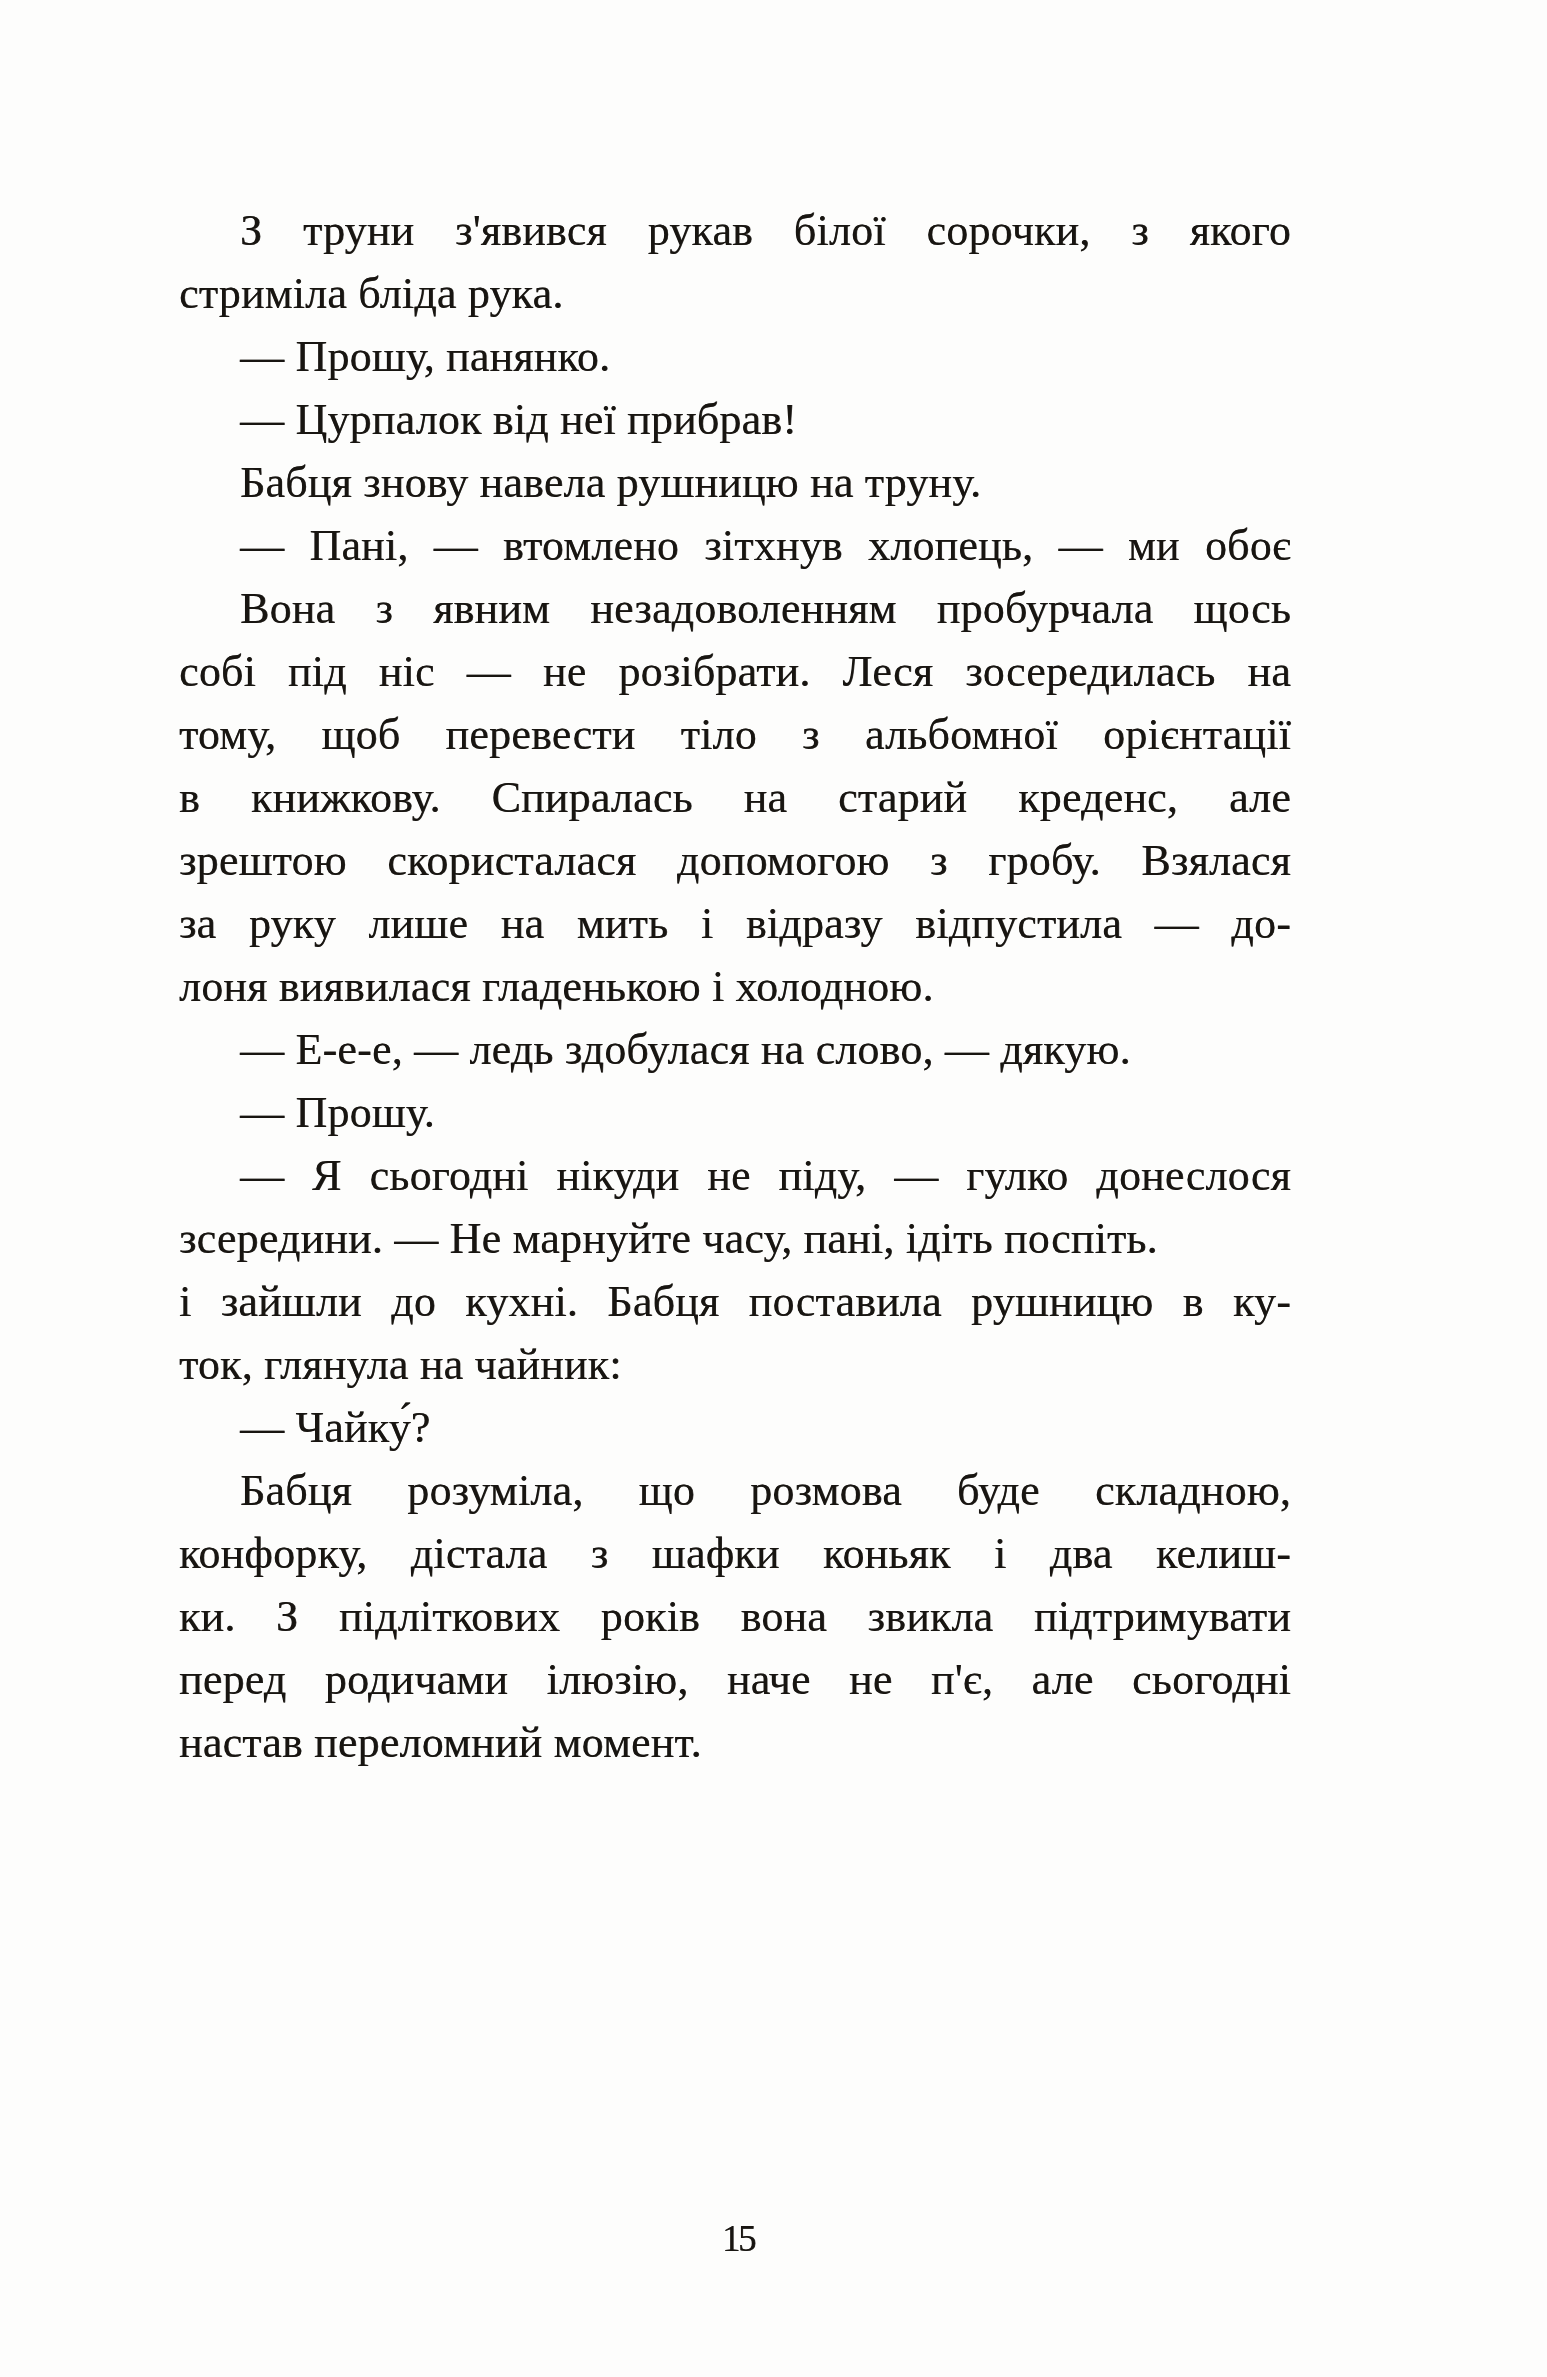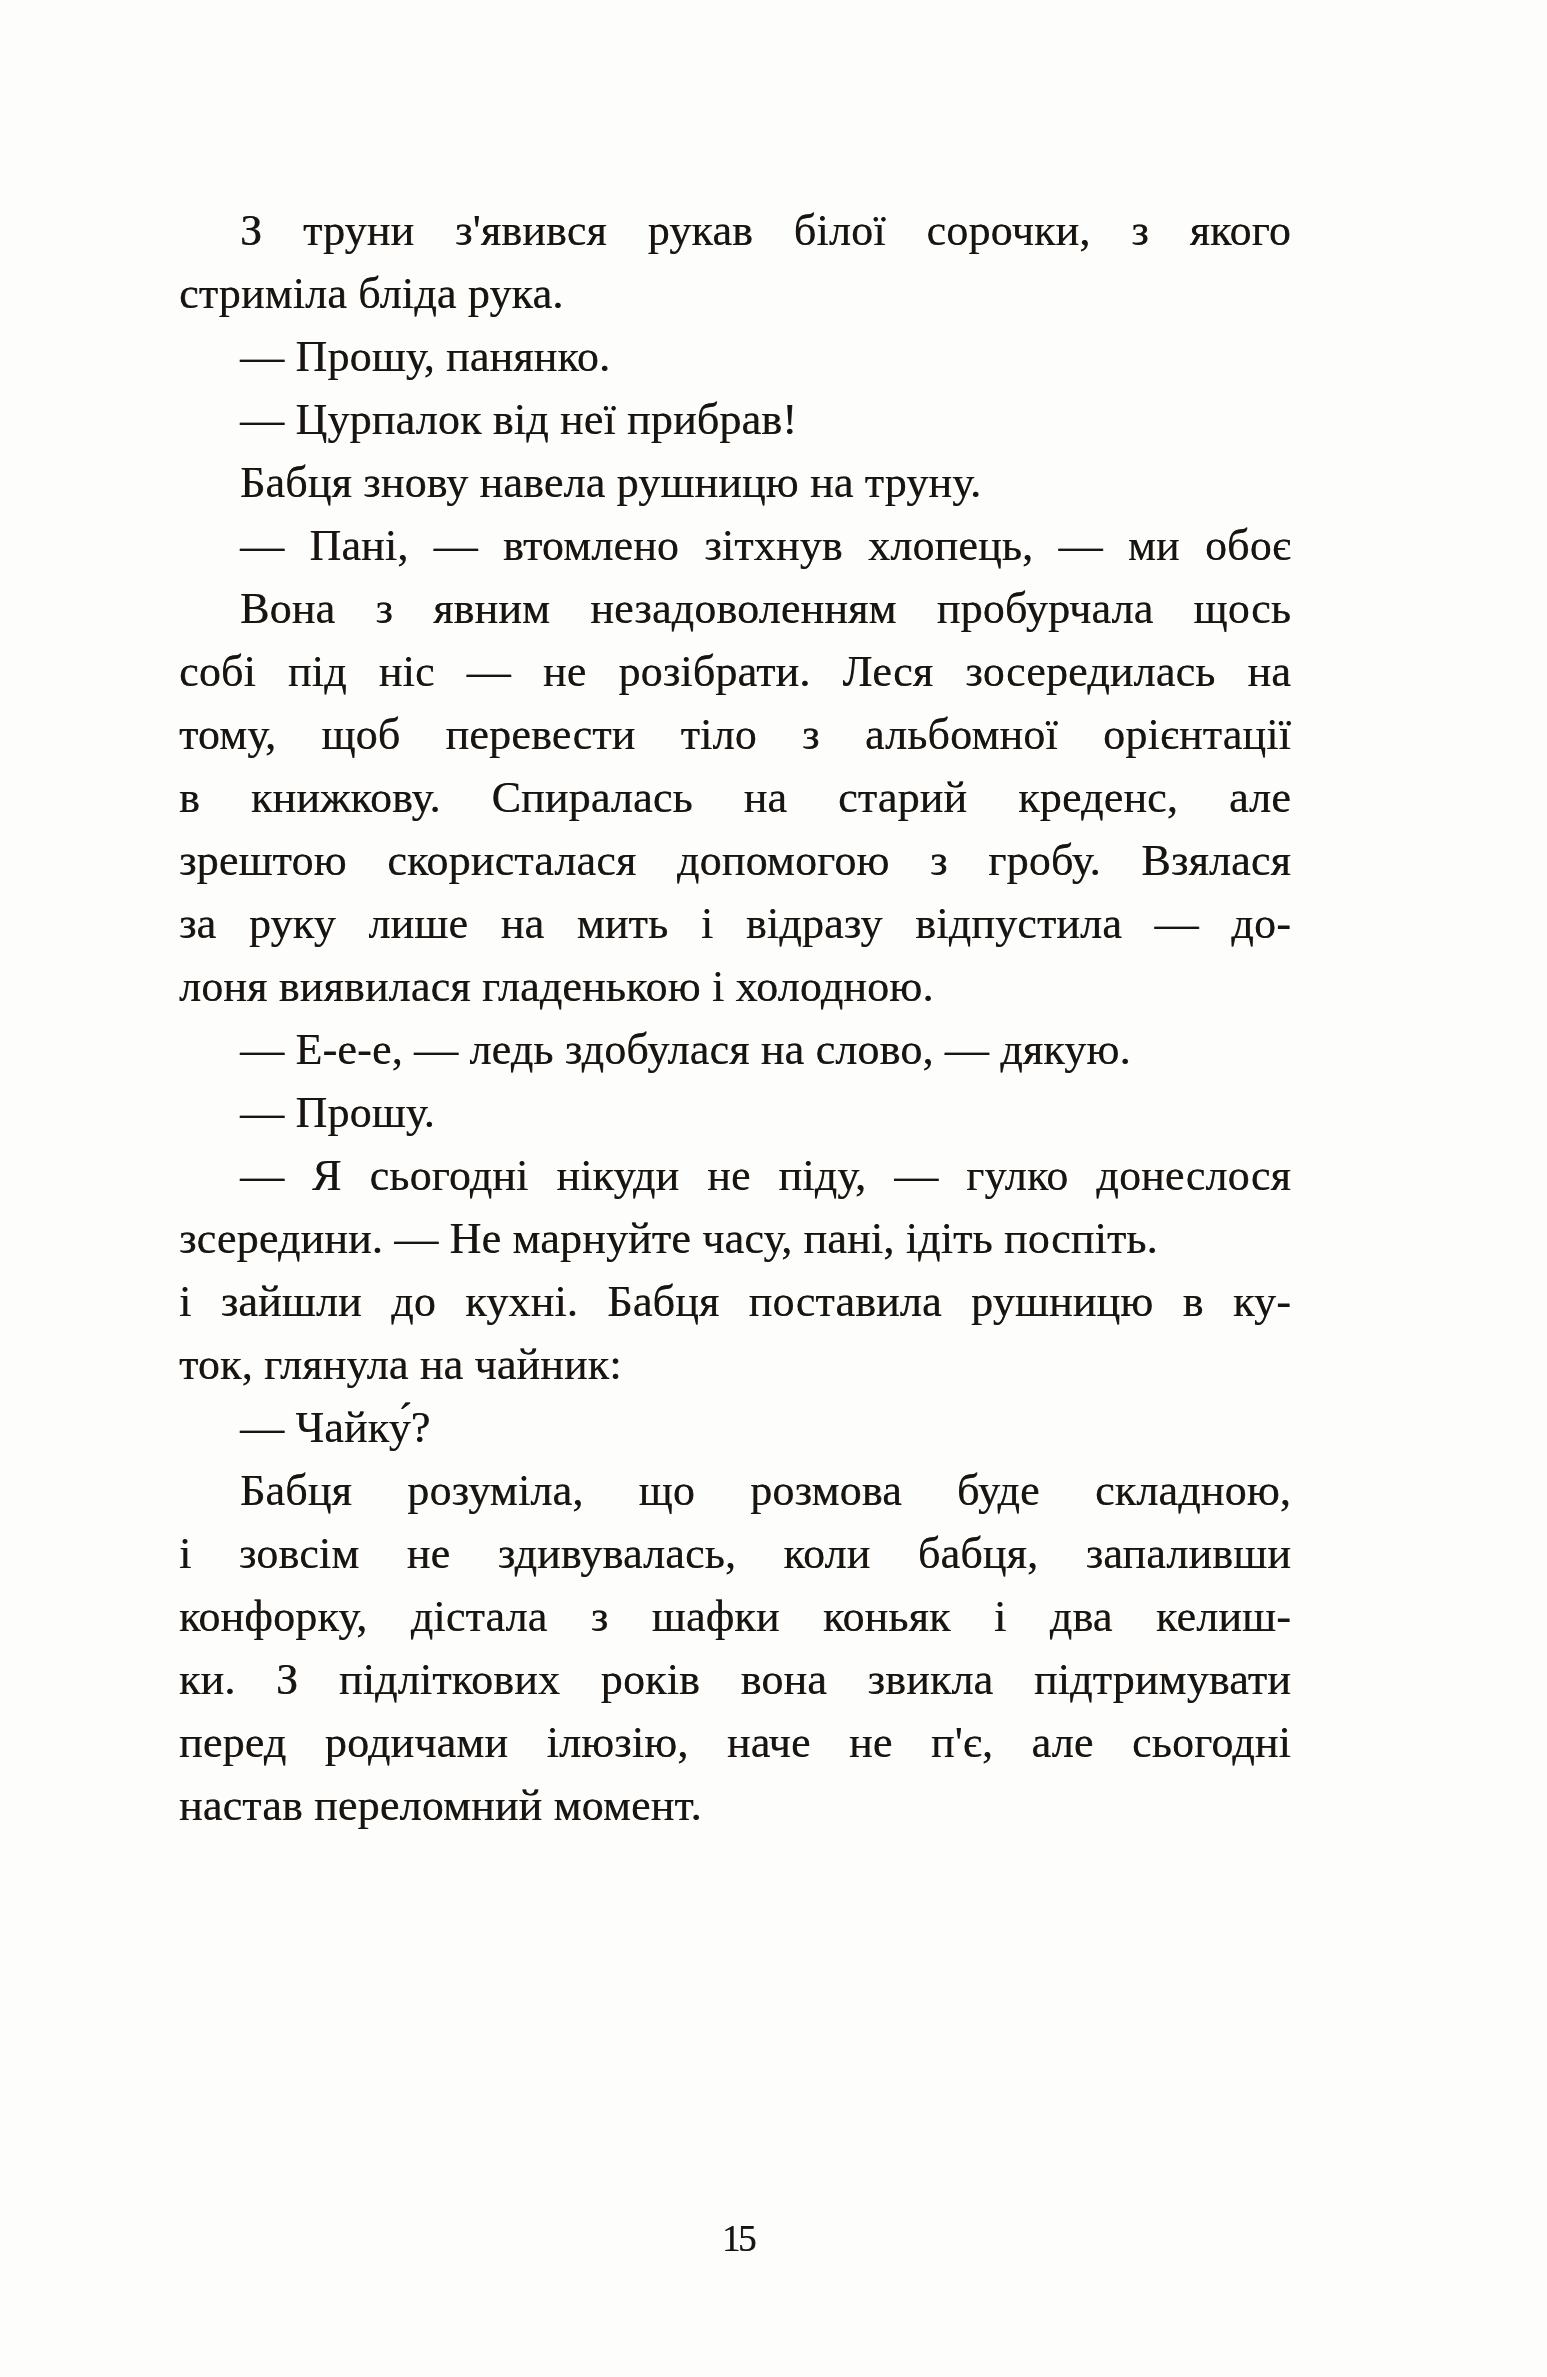--- a/index.html
+++ b/index.html
@@ -73,21 +73,20 @@
       <div class="line">за руку лише на мить і відразу відпустила — до-</div>
       <div class="line last">лоня виявилася гладенькою і холодною.</div>
       <div class="line first last">— Е-е-е, — ледь здобулася на слово, — дякую.</div>
       <div class="line first last">— Прошу.</div>
       <div class="line first">— Я сьогодні нікуди не піду, — гулко донеслося</div>
       <div class="line last">зсередини. — Не марнуйте часу, пані, ідіть поспіть.</div>
       <div class="line">і зайшли до кухні. Бабця поставила рушницю в ку-</div>
       <div class="line last">ток, глянула на чайник:</div>
       <div class="line first last">— Чайку́?</div>
       <div class="line first">Бабця розуміла, що розмова буде складною,</div>
-      <div class="line">і зовсім не здивувалась, коли бабця, запаливши</div>
       <div class="line">конфорку, дістала з шафки коньяк і два келиш-</div>
       <div class="line">ки. З підліткових років вона звикла підтримувати</div>
       <div class="line">перед родичами ілюзію, наче не п'є, але сьогодні</div>
       <div class="line last">настав переломний момент.</div>
     </div>
   <div class="pagenum">15</div>
 </div>
 
 
 </body></html>

